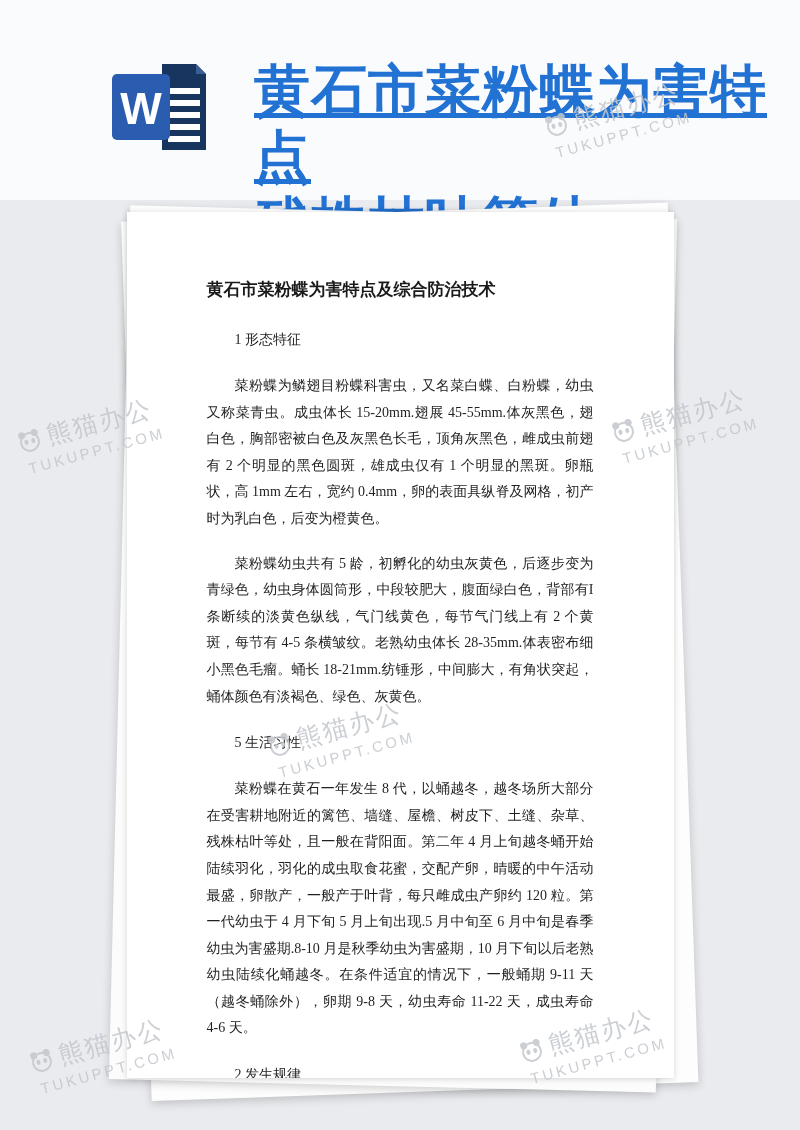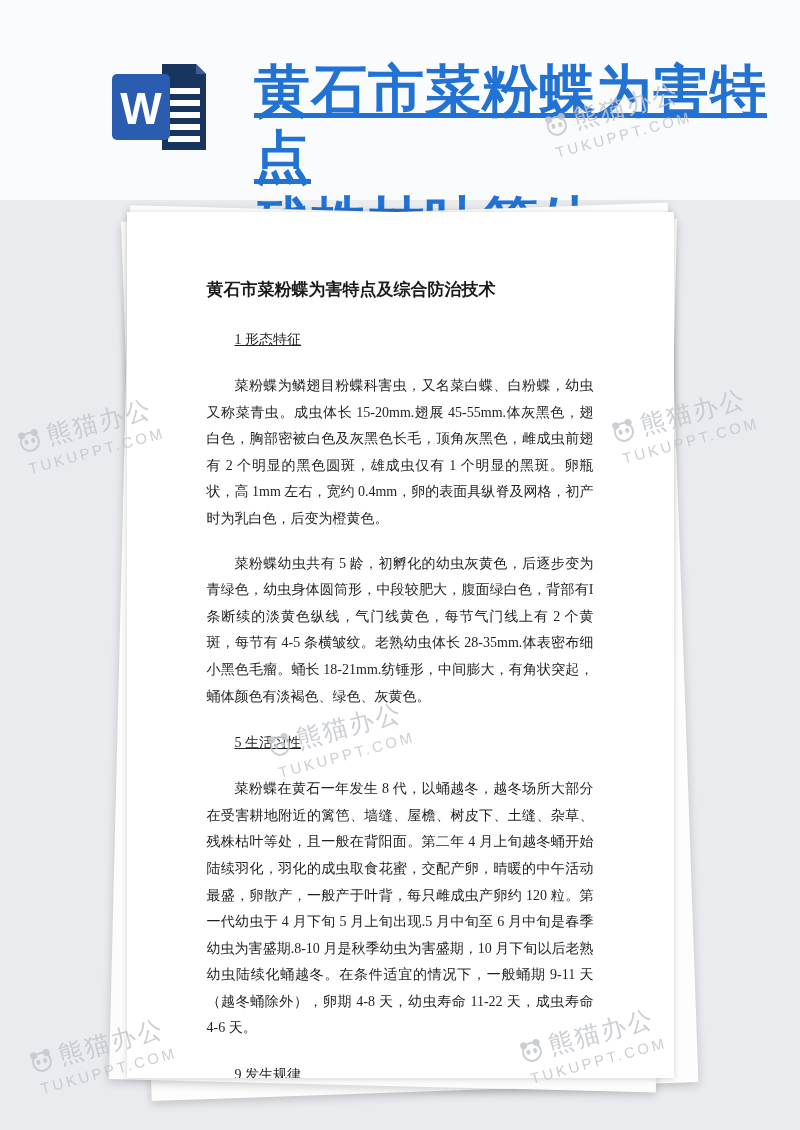--- a/index.html
+++ b/index.html
@@ -63,21 +63,21 @@
     color: #1a1a1a;
     margin: 0 0 30px 0;
   }
   .sec-h, .para {
     font-family: "Liberation Serif", "DejaVu Serif", serif;
     font-size: 14px;
     color: #1f1f1f;
     text-indent: 2em;
     margin: 0;
   }
-  .sec-h { margin: 24px 0 24px; text-decoration: underline; }
+  .sec-h { margin: 24px 0 24px; }
   .para {
     line-height: 1.9;
     text-align: justify;
     margin: 18px 0;
   }
 
   
   .wm-layer { position: absolute; inset: 0; z-index: 5; pointer-events: none; }
   .wm {
     position: absolute;
@@ -121,23 +121,23 @@
   <div class="page-behind b2"></div>
 
   <div class="page">
     <p class="doc-title">黄石市菜粉蝶为害特点及综合防治技术</p>
 
     <p class="sec-h">1 形态特征</p>
     <p class="para">菜粉蝶为鳞翅目粉蝶科害虫，又名菜白蝶、白粉蝶，幼虫又称菜青虫。成虫体长 15-20mm.翅展 45-55mm.体灰黑色，翅白色，胸部密被白色及灰黑色长毛，顶角灰黑色，雌成虫前翅有 2 个明显的黑色圆斑，雄成虫仅有 1 个明显的黑斑。卵瓶状，高 1mm 左右，宽约 0.4mm，卵的表面具纵脊及网格，初产时为乳白色，后变为橙黄色。</p>
     <p class="para">菜粉蝶幼虫共有 5 龄，初孵化的幼虫灰黄色，后逐步变为青绿色，幼虫身体圆筒形，中段较肥大，腹面绿白色，背部有I条断续的淡黄色纵线，气门线黄色，每节气门线上有 2 个黄斑，每节有 4-5 条横皱纹。老熟幼虫体长 28-35mm.体表密布细小黑色毛瘤。蛹长 18-21mm.纺锤形，中间膨大，有角状突起，蛹体颜色有淡褐色、绿色、灰黄色。</p>
 
     <p class="sec-h">5 生活习性</p>
-    <p class="para">菜粉蝶在黄石一年发生 8 代，以蛹越冬，越冬场所大部分在受害耕地附近的篱笆、墙缝、屋檐、树皮下、土缝、杂草、残株枯叶等处，且一般在背阳面。第二年 4 月上旬越冬蛹开始陆续羽化，羽化的成虫取食花蜜，交配产卵，晴暖的中午活动最盛，卵散产，一般产于叶背，每只雌成虫产卵约 120 粒。第一代幼虫于 4 月下旬 5 月上旬出现.5 月中旬至 6 月中旬是春季幼虫为害盛期.8-10 月是秋季幼虫为害盛期，10 月下旬以后老熟幼虫陆续化蛹越冬。在条件适宜的情况下，一般蛹期 9-11 天（越冬蛹除外），卵期 4-8 天，幼虫寿命 11-22 天，成虫寿命 4-6 天。</p>
-
-    <p class="sec-h">9 发生规律</p>
+    <p class="para">菜粉蝶在黄石一年发生 8 代，以蛹越冬，越冬场所大部分在受害耕地附近的篱笆、墙缝、屋檐、树皮下、土缝、杂草、残株枯叶等处，且一般在背阳面。第二年 4 月上旬越冬蛹开始陆续羽化，羽化的成虫取食花蜜，交配产卵，晴暖的中午活动最盛，卵散产，一般产于叶背，每只雌成虫产卵约 120 粒。第一代幼虫于 4 月下旬 5 月上旬出现.5 月中旬至 6 月中旬是春季幼虫为害盛期.8-10 月是秋季幼虫为害盛期，10 月下旬以后老熟幼虫陆续化蛹越冬。在条件适宜的情况下，一般蛹期 9-11 天（越冬蛹除外），卵期 9-8 天，幼虫寿命 11-22 天，成虫寿命 4-6 天。</p>
+
+    <p class="sec-h">2 发生规律</p>
     <p class="para">菜粉蝶幼虫发育的最适温度 20-25℃、最适相对温度 70%-80%。在黄石，4-6 月和 8-10 月是菜粉蝶幼虫发生的高峰期：由于夏季高温干燥，菜粉蝶幼虫发生呈现一个低潮期。</p>
 
   </div>
 </div>
 
 <div class="wm-layer">
   <div class="wm" style="left:545px; top:92px;">
     <div class="wm-row">
       <span>
         <svg width="24" height="24" viewBox="0 0 24 24">

